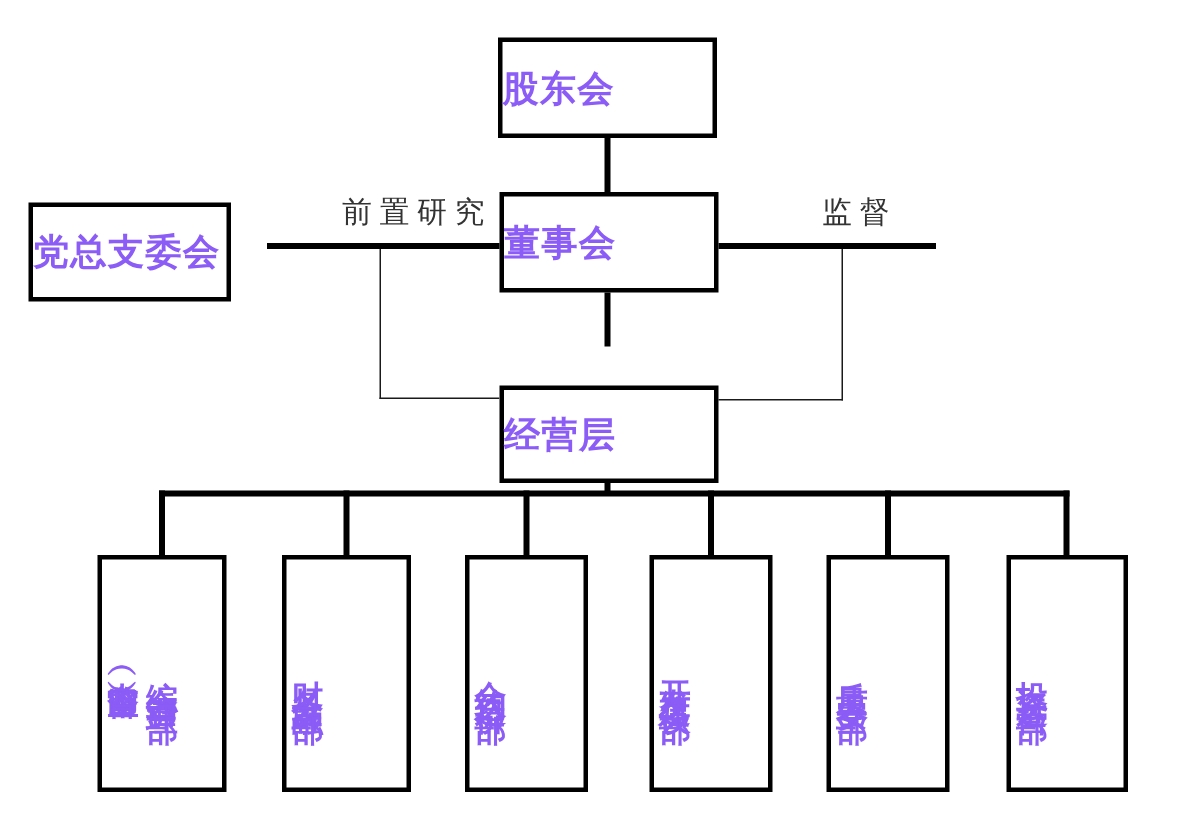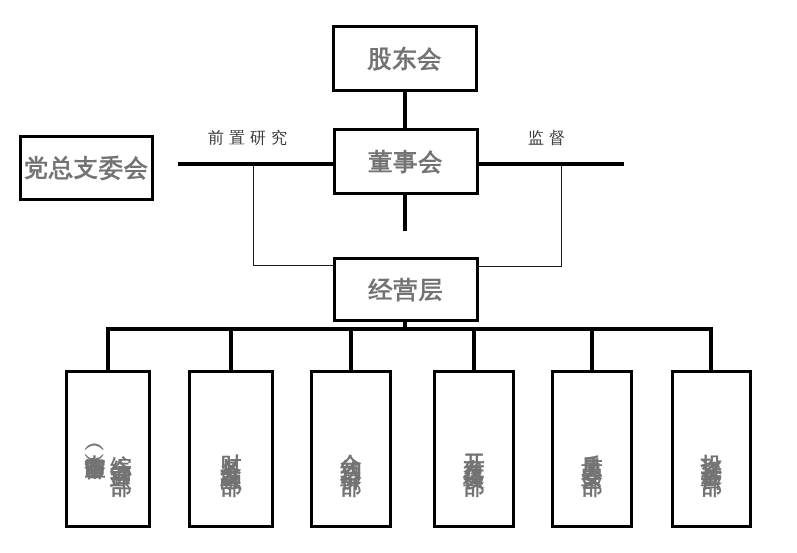--- a/index.html
+++ b/index.html
@@ -11,22 +11,22 @@
     font-family: "Liberation Sans", sans-serif;
     overflow: hidden;
   }
   .node {
     position: absolute;
     background: #ffffff;
     border: 3px solid #000000;
     box-sizing: border-box;
     display: flex;
     align-items: center;
-    justify-content: center;
-    color: #737373;
+    justify-content: flex-start;
+    color: #8b5cf6;
   }
   .node .hlabel {
     font-size: 24px;
     font-weight: bold;
     letter-spacing: 1px;
     white-space: nowrap;
   }
   .dept .vlabel {
     writing-mode: vertical-rl;
     text-orientation: mixed;
@@ -38,24 +38,25 @@
   .dept .vlabel span { display: block; }
   .dept .vlabel .sub { letter-spacing: 1px; }
   .line {
     position: absolute;
     background: #000000;
   }
   .line.thin { background: #1a1a1a; }
   .edge-label {
     position: absolute;
     font-family: Liberation Mono, monospace;
-    font-size: 16px;
+    font-size: 20px;
     color: #333333;
     letter-spacing: 5px;
     white-space: nowrap;
+    margin-left: 20px;
   }
 </style>
 </head>
 <body>
 
 <div id="canvas">
 
   <div class="line" style="left:403px; top:92px; width:4px; height:38px;"></div>
   <div class="line" style="left:178px; top:162px; width:156px; height:4px;"></div>
   <div class="line" style="left:477px; top:162px; width:147px; height:4px;"></div>

